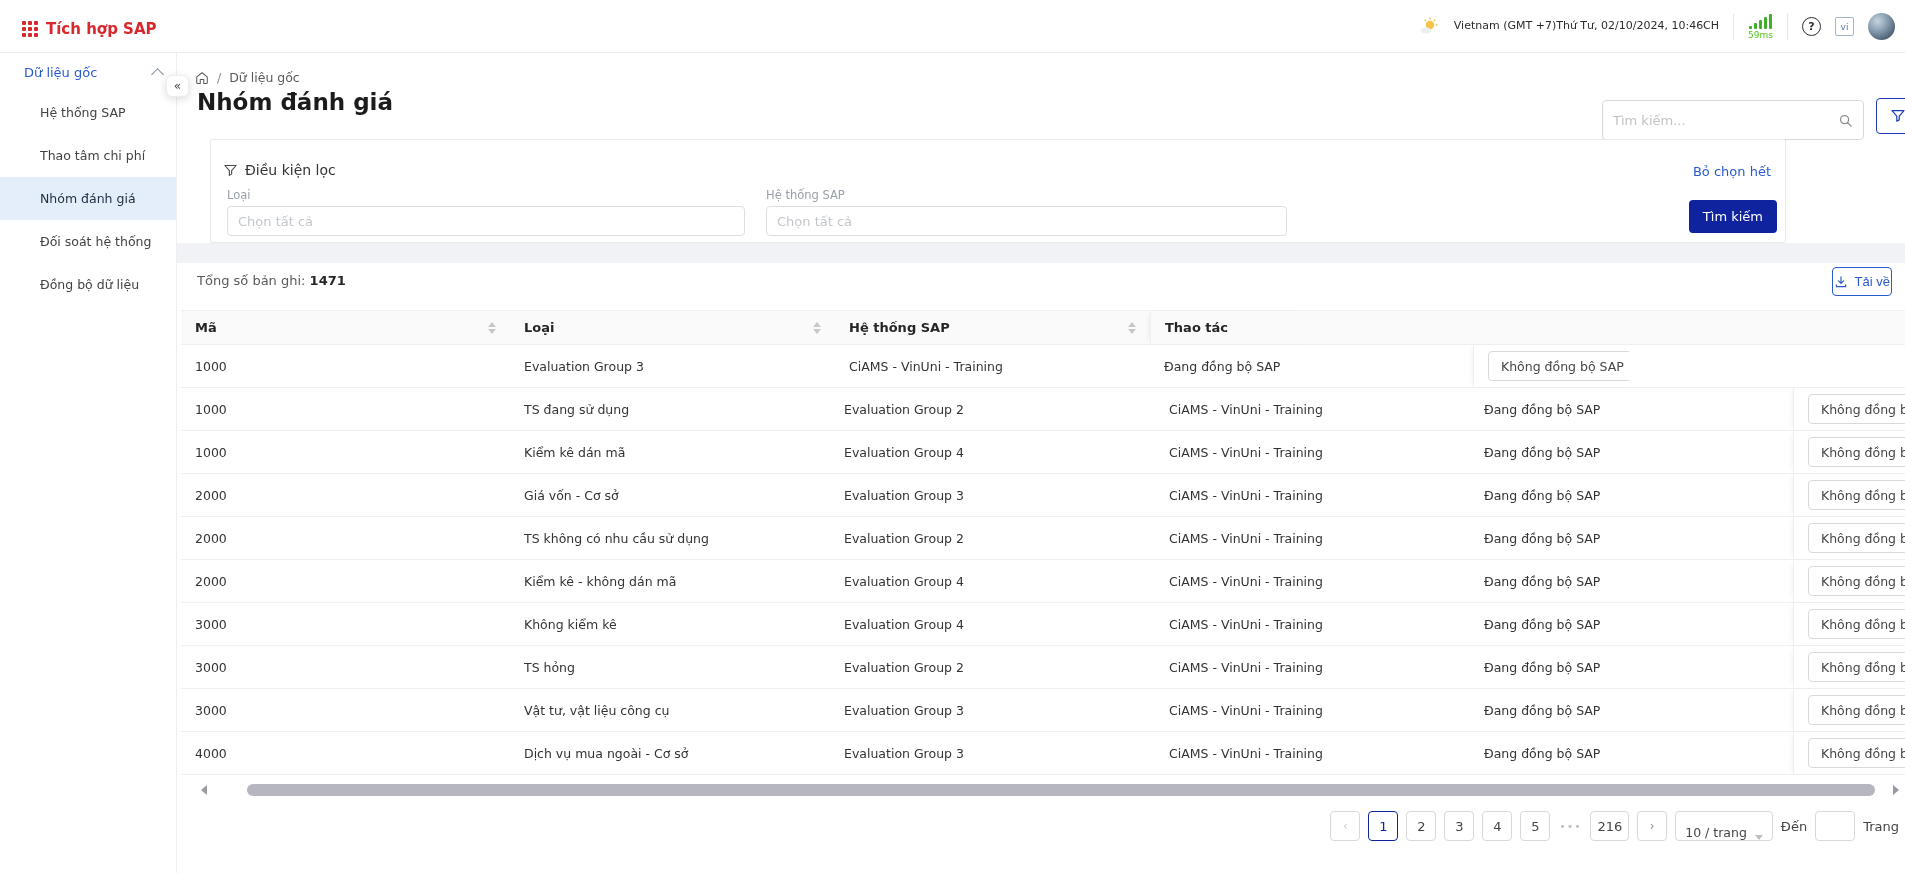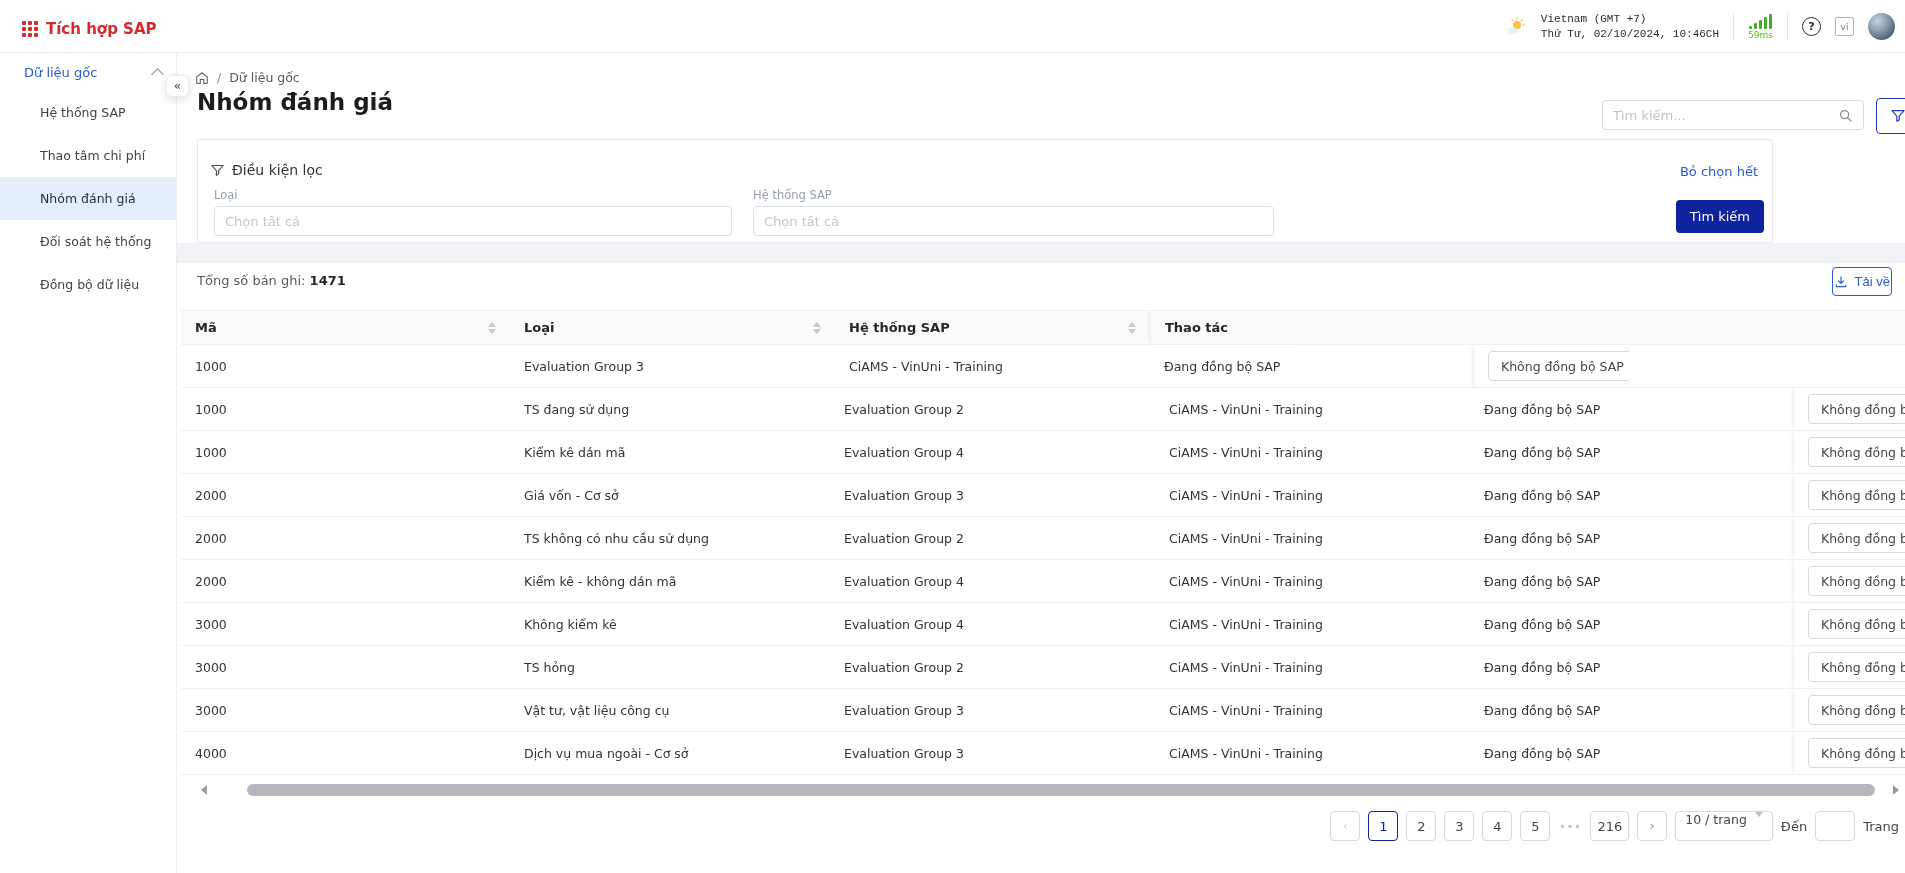--- a/index.html
+++ b/index.html
@@ -7,21 +7,21 @@
   body { font-family:"DejaVu Sans","Liberation Sans",sans-serif; background:#f0f2f5; color:#262626; }
   .page { position:relative; width:1905px; height:873px; overflow:hidden; background:#fff; }
 
   
   .topbar { position:absolute; left:0; top:0; width:1905px; height:53px; background:#fff; border-bottom:1px solid #ececec; z-index:20; }
   .logo { position:absolute; left:22px; top:0; height:57px; display:flex; align-items:center; gap:8px; }
   .logo-grid { display:grid; grid-template-columns:repeat(3,4px); grid-template-rows:repeat(3,4px); gap:2px; }
   .logo-grid i { background:#d7282e; border-radius:1px; }
   .logo-text { color:#d7282e; font-size:15px; font-weight:bold; }
   .top-right { position:absolute; right:10px; top:0; height:53px; display:flex; align-items:center; gap:14px; }
-  .tz-lines { display:flex; flex-direction:column; line-height:1.35;font-family:Liberation Mono, monospace; }
+  .tz-lines { display:flex; flex-direction:row; line-height:1.35; }
   .tz-region { font-size:11px; color:#2b2b2b; }
   .tz-date { font-size:11px; color:#2b2b2b; }
   .v-div { width:1px; height:26px; background:#e6e6e6; }
   .latency { display:flex; flex-direction:column; align-items:center; gap:1px; }
   .sig { display:flex; align-items:flex-end; gap:2px; height:15px; }
   .sig i { width:3px; background:#3fae29; border-radius:1px; display:block; }
   .sig .d { height:3px; } .sig .b1{height:6px;} .sig .b2{height:9px;} .sig .b3{height:12px;} .sig .b4{height:15px;}
   .latency-txt { font-size:9px; color:#52c41a; }
   .help-circle { width:19px; height:19px; border:1.6px solid #2f2f2f; border-radius:50%; display:flex; align-items:center; justify-content:center; font-size:11px; font-weight:bold; color:#2f2f2f; }
   .lang-badge { width:19px; height:19px; border:1px solid #9fb6cc; border-radius:2px; display:flex; align-items:center; justify-content:center; font-size:9px; color:#5b7a9d; }
@@ -35,26 +35,26 @@
   .side-item { height:43px; display:flex; align-items:center; padding-left:40px; font-size:12.5px; color:#424242; cursor:pointer; }
   .side-item.selected { background:#e4eefa; color:#233044; }
   .collapse-btn { position:absolute; left:166px; top:75px; width:23px; height:22px; background:#fff; border:1px solid #ededed; border-radius:6px; box-shadow:0 2px 8px rgba(0,0,0,.14); z-index:30; display:flex; align-items:center; justify-content:center; font-size:12px; color:#444; line-height:1; }
 
   
   .main { position:absolute; left:177px; top:53px; width:1728px; height:820px; background:#fff; }
   .breadcrumb { position:absolute; left:18px; top:17px; display:flex; align-items:center; gap:8px; font-size:12.5px; color:#595959; }
   .crumb-sep { color:#8c8c8c; }
   .page-title { position:absolute; left:20px; top:36px; font-size:23px; font-weight:bold; color:#1c1c1c; }
 
-  .search-box { position:absolute; left:1425px; top:47px; width:262px; height:30px; border:1px solid #d9d9d9; border-radius:4px; background:#fff; display:flex; align-items:center; padding:0 10px; gap:24px; }
+  .search-box { position:absolute; left:1425px; top:47px; width:262px; height:40px; border:1px solid #d9d9d9; border-radius:4px; background:#fff; display:flex; align-items:center; padding:0 10px; gap:24px; }
   .search-box input { border:none; outline:none; flex:1; font-size:13px; color:#333; font-family:inherit; background:transparent; }
   .search-box input::placeholder { color:#c3c3c3; }
   .filter-toggle { position:absolute; left:1699px; top:45px; width:44px; height:36px; border:1px solid #1f3bb3; border-radius:4px; background:#fff; display:flex; align-items:center; justify-content:center; }
 
-  .filter-card { position:absolute; left:20px; top:86px; width:1576px; height:104px; border:1px solid #e9e9e9; border-radius:2px; background:#fff; }
+  .filter-card { position:absolute; left:33px; top:86px; width:1576px; height:104px; border:1px solid #e9e9e9; border-radius:2px; background:#fff; }
   .filter-head { position:absolute; left:12px; top:22px; display:flex; align-items:center; gap:7px; font-size:14px; color:#333; }
   .clear-link { position:absolute; right:14px; top:24px; font-size:13px; color:#2a5ad0; cursor:pointer; }
   .f-field { position:absolute; top:48px; }
   .f-field.f1 { left:16px; width:518px; }
   .f-field.f2 { left:555px; width:521px; }
   .f-label { font-size:11.5px; color:#98a0ab; margin-bottom:4px; }
   .f-input { width:100%; height:30px; border:1px solid #dcdfe3; border-radius:4px; padding:0 10px; display:flex; align-items:center; }
   .f-input span { font-size:13px; color:#c3c7cc; }
   .submit-btn { position:absolute; right:8px; top:60px; height:33px; padding:0 14px; background:#10239e; color:#fff; font-size:13px; border:none; border-radius:4px; display:flex; align-items:center; cursor:pointer; font-family:inherit; }
 
@@ -86,21 +86,21 @@
   .hs-right { left:1712px; border-left:6px solid #9a9aa2; }
   .hs-thumb { position:absolute; left:66px; top:1px; width:1628px; height:12px; background:#b6b6be; border-radius:6px; }
 
   
   .pagination { position:absolute; right:6px; top:757px; height:32px; display:flex; align-items:center; gap:8px; }
   .pg-btn { min-width:30px; height:30px; padding:0 6px; border:1px solid #d9d9d9; border-radius:4px; background:#fff; display:flex; align-items:center; justify-content:center; font-size:13px; color:#454545; cursor:pointer; }
   .pg-btn.active { border-color:#10239e; color:#10239e; }
   .pg-btn.nav { color:#8c8c8c; font-size:12px; }
   .pg-btn.disabled { color:#cfcfcf; }
   .pg-ellipsis { min-width:24px; text-align:center; color:#bfbfbf; font-size:11px; letter-spacing:1px; }
-  .pg-select { height:30px; border:1px solid #d9d9d9; border-radius:4px; background:#fff; display:flex; align-items:flex-start; gap:8px; padding:0 9px; font-size:12.5px; color:#454545; cursor:pointer; }
+  .pg-select { height:30px; border:1px solid #d9d9d9; border-radius:4px; background:#fff; display:flex; align-items:flex-end; gap:8px; padding:0 9px; font-size:12.5px; color:#454545; cursor:pointer; }
   .caret-dn { width:0; height:0; border-left:4px solid transparent; border-right:4px solid transparent; border-top:5px solid #bfbfbf; }
   .pg-label { font-size:13px; color:#454545; }
   .pg-goto { width:40px; height:30px; border:1px solid #d9d9d9; border-radius:4px; font-size:13px; text-align:center; outline:none; font-family:inherit; }
 
   svg.ic { display:block; }
 </style>
 </head>
 <body>
 
 <div class="page">

